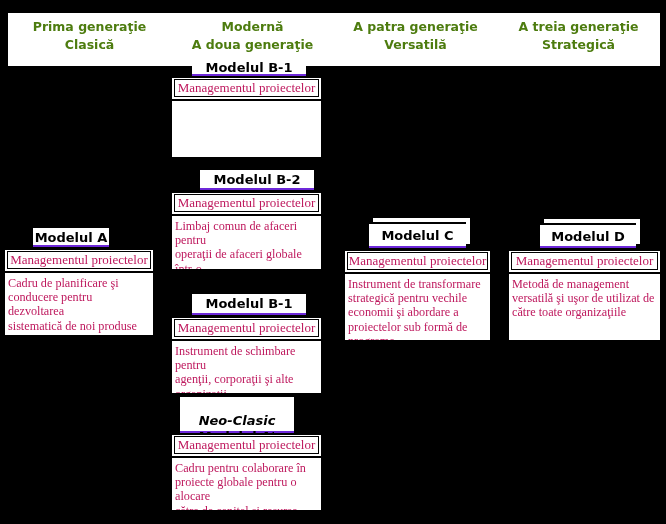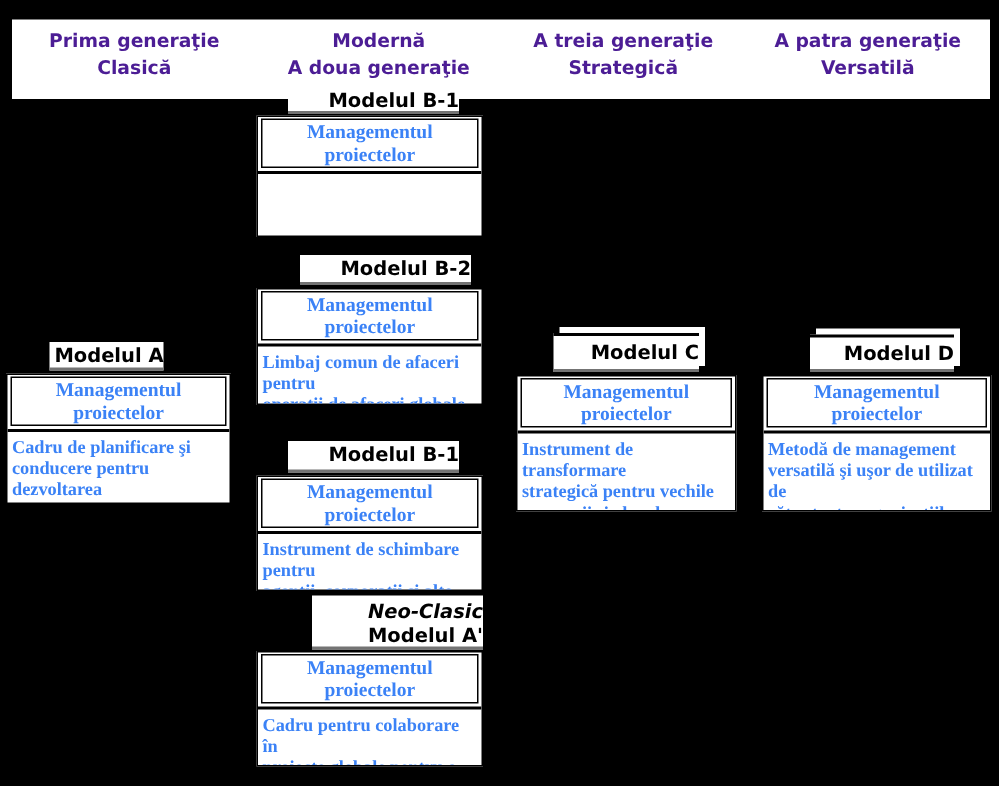--- a/index.html
+++ b/index.html
@@ -10,45 +10,44 @@
     overflow:hidden;
     font-family:"DejaVu Sans",sans-serif;
   }
   
   #header-band{
     position:absolute;left:8px;top:13px;width:652px;height:53px;
     background:#fff;display:flex;
   }
   .hcol{
     flex:1;text-align:center;padding-top:5px;
-    font-weight:bold;font-size:12.5px;line-height:18px;color:#4c1d95;
+    font-weight:bold;font-size:12.5px;line-height:18px;color:#4d7c0f;
     font-family:"DejaVu Sans",sans-serif;
   }
   
   .title{
     position:absolute;background:#fff;color:#000;
-    border-bottom:2px solid #737373;
-    text-align:right;
+    border-bottom:2px solid #6d28d9;
+    text-align:center;
     font-weight:bold;font-size:13px;line-height:15px;
     padding-top:2px;
     font-family:"DejaVu Sans",sans-serif;
     box-sizing:border-box;
   }
   .title.shadowed{
     border-top:2px solid #000;
     box-shadow:4px -4px 0 0 #fff;
   }
   .title .it{font-style:italic;}
   
   .content{
-    position:absolute;background:#fff;color:#3b82f6;
+    position:absolute;background:#fff;color:#be185d;
     border:1px solid #000;
     box-sizing:border-box;
     overflow:hidden;
-    font-weight:bold;
   }
   .subrow{border-bottom:2px solid #000;padding:1px 2px 2px 2px;}
   .subbox{
     border:1px solid #000;
     text-align:center;
     font-family:"Liberation Serif","DejaVu Serif",serif;
     font-size:13px;line-height:15px;
     padding:0 0 1px 0;
   }
   .desc{
@@ -64,21 +63,21 @@
   }
   
   .t-a  {left:33px; top:228px; width:76px; height:19px;}
   .c-a  {left:4px;  top:249px; width:150px;height:87px;}
   .t-b1 {left:192px;top:58px;  width:114px;height:18px;}
   .c-b1 {left:171px;top:77px;  width:151px;height:81px;}
   .t-b2 {left:200px;top:170px; width:114px;height:20px;}
   .c-b2 {left:171px;top:192px; width:151px;height:78px;}
   .t-b3 {left:192px;top:294px; width:114px;height:21px;}
   .c-b3 {left:171px;top:317px; width:151px;height:77px;}
-  .t-ap {left:208px;top:397px; width:114px;height:36px;line-height:16px;padding-top:4px;}
+  .t-ap {left:180px;top:397px; width:114px;height:36px;line-height:16px;padding-top:16px;}
   .c-ap {left:171px;top:434px; width:151px;height:77px;}
   .t-c  {left:369px;top:222px; width:97px; height:26px;padding-top:4px;}
   .c-c  {left:344px;top:250px; width:147px;height:91px;}
   .t-d  {left:540px;top:223px; width:96px; height:25px;padding-top:4px;}
   .c-d  {left:508px;top:250px; width:153px;height:91px;}
 </style>
 </head>
 <body>
 
 <div id="canvas">
@@ -86,26 +85,26 @@
   <div id="header-band">
     <div class="hcol">
       <div>Prima generaţie</div>
       <div>Clasică</div>
     </div>
     <div class="hcol">
       <div>Modernă</div>
       <div>A doua generaţie</div>
     </div>
     <div class="hcol">
+      <div>A patra generaţie</div>
+      <div>Versatilă</div>
+    </div>
+    <div class="hcol">
       <div>A treia generaţie</div>
       <div>Strategică</div>
-    </div>
-    <div class="hcol">
-      <div>A patra generaţie</div>
-      <div>Versatilă</div>
     </div>
   </div>
 
   <div class="title t-b1">
     <span>Modelul B-1</span>
   </div>
   <div class="content c-b1">
     <div class="subrow">
       <div class="subbox">Managementul proiectelor</div>
     </div>
@@ -178,16 +177,16 @@
   <div class="title t-ap">
     <span class="it">Neo-Clasic</span><br>
     <span>Modelul  A'</span>
   </div>
   <div class="content c-ap">
     <div class="subrow">
       <div class="subbox">Managementul proiectelor</div>
     </div>
     <div class="desc">Cadru pentru colaborare în
 proiecte globale pentru o alocare
-formă de capital şi resurse</div>
+către de capital şi resurse</div>
   </div>
 
 </div>
 
 </body></html>

